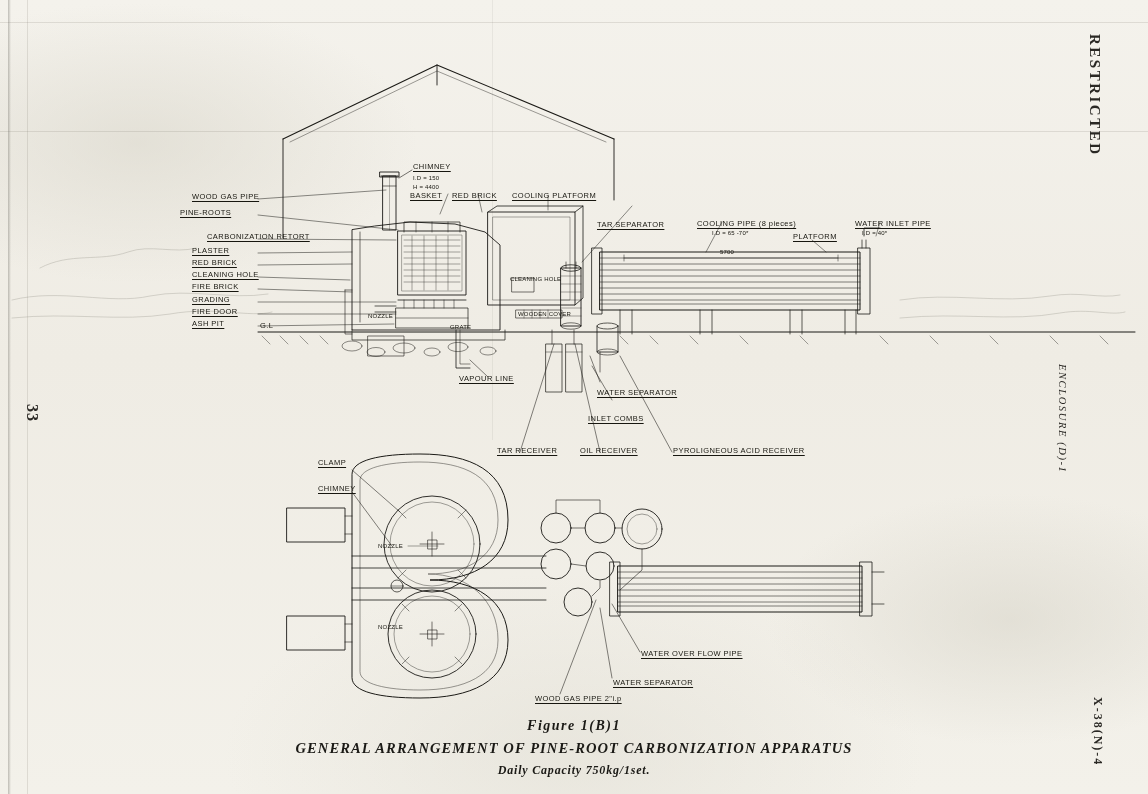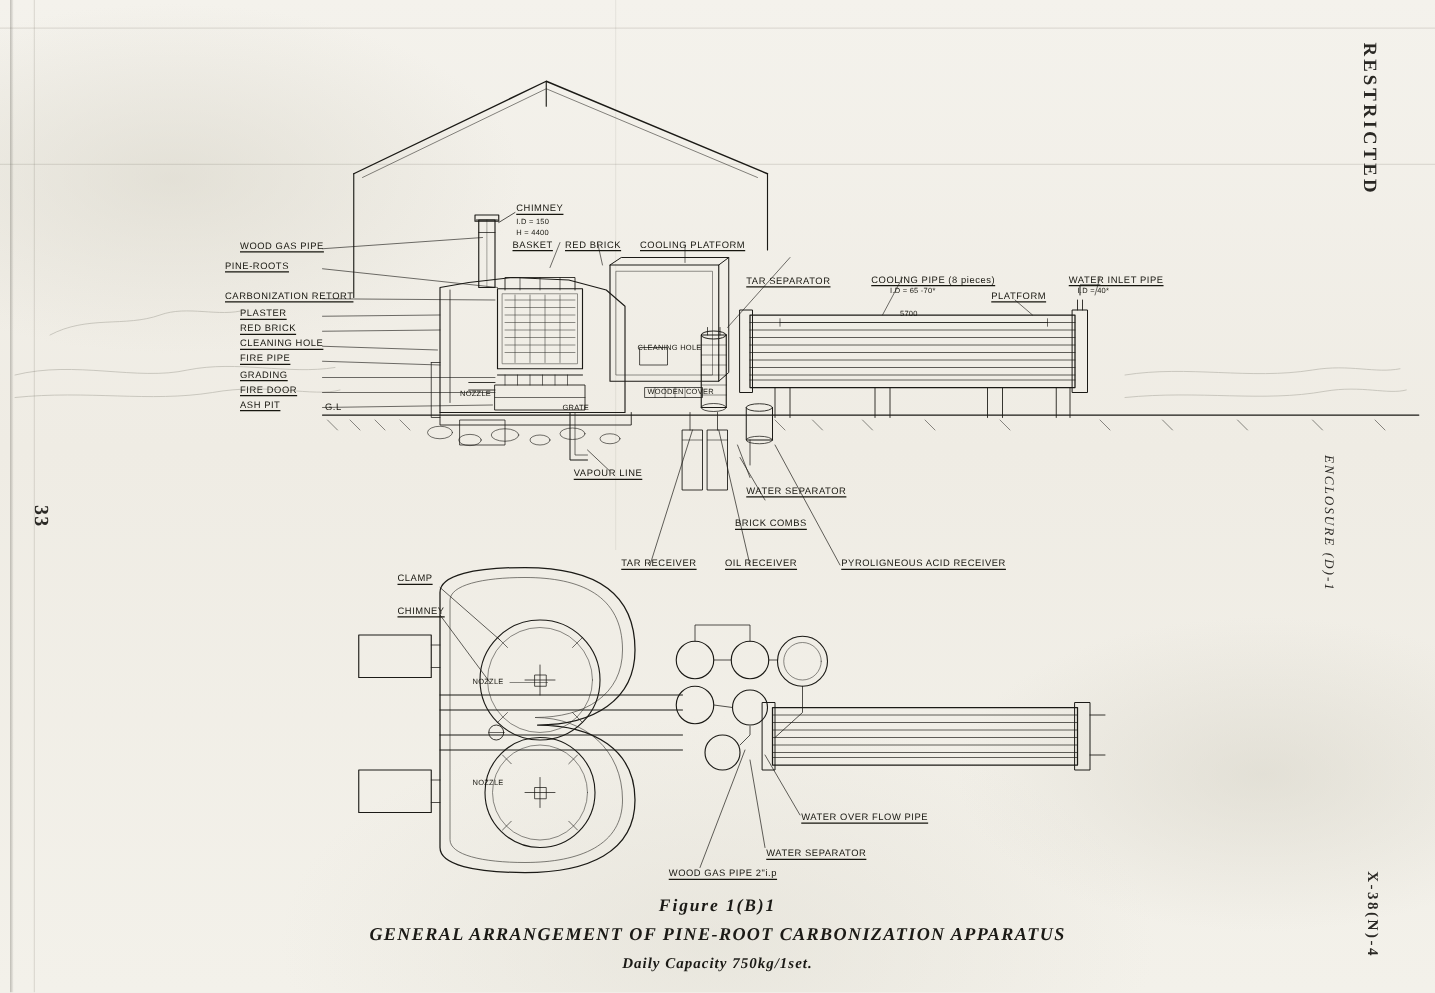--- a/index.html
+++ b/index.html
@@ -400,25 +400,25 @@
         <path d="M722 222 L706 252"></path>
         <path d="M812 240 L826 252"></path>
         <path d="M880 222 L876 236"></path>
       </g>
 
     </g>
   </svg>
 
   <div class="lbl u" style="left:192px; top:193px;">WOOD GAS PIPE</div>
   <div class="lbl u" style="left:180px; top:209px;">PINE-ROOTS</div>
-  <div class="lbl u" style="left:180px; top:233px;text-align:right;">CARBONIZATION RETORT</div>
+  <div class="lbl u" style="left:207px; top:233px;text-align:right;">CARBONIZATION RETORT</div>
   <div class="lbl u" style="left:192px; top:247px;">PLASTER</div>
   <div class="lbl u" style="left:192px; top:259px;">RED BRICK</div>
   <div class="lbl u" style="left:192px; top:271px;">CLEANING HOLE</div>
-  <div class="lbl u" style="left:192px; top:283px;">FIRE PIPE</div>
+  <div class="lbl u" style="left:192px; top:283px;">FIRE BRICK</div>
   <div class="lbl u" style="left:192px; top:296px;">GRADING</div>
   <div class="lbl u" style="left:192px; top:308px;">FIRE DOOR</div>
   <div class="lbl u" style="left:192px; top:320px;">ASH PIT</div>
 
   <div class="lbl u" style="left:413px; top:163px;">CHIMNEY</div>
   <div class="lbl tiny" style="left:413px; top:175px;">I.D = 150</div>
   <div class="lbl tiny" style="left:413px; top:184px;">H = 4400</div>
   <div class="lbl u" style="left:410px; top:192px;">BASKET</div>
   <div class="lbl u" style="left:452px; top:192px;">RED BRICK</div>
   <div class="lbl u" style="left:512px; top:192px;">COOLING PLATFORM</div>
@@ -430,21 +430,21 @@
   <div class="lbl tiny" style="left:862px; top:230px;">I.D = 40*</div>
 
   <div class="lbl" style="left:260px; top:322px;">G.L</div>
   <div class="lbl tiny" style="left:368px; top:313px;">NOZZLE</div>
   <div class="lbl tiny" style="left:450px; top:324px;">GRATE</div>
   <div class="lbl tiny" style="left:510px; top:276px;">CLEANING HOLE</div>
   <div class="lbl tiny" style="left:518px; top:311px;">WOODEN COVER</div>
   <div class="lbl tiny" style="left:720px; top:249px;">5700</div>
   <div class="lbl u" style="left:459px; top:375px;text-align:center;">VAPOUR LINE</div>
   <div class="lbl u" style="left:597px; top:389px;">WATER SEPARATOR</div>
-  <div class="lbl u" style="left:588px; top:415px;">BRICK COMBS</div>
+  <div class="lbl u" style="left:588px; top:415px;">INLET COMBS</div>
   <div class="lbl u" style="left:497px; top:447px;">TAR RECEIVER</div>
   <div class="lbl u" style="left:580px; top:447px;">OIL RECEIVER</div>
   <div class="lbl u" style="left:673px; top:447px;">PYROLIGNEOUS ACID RECEIVER</div>
 
   <div class="lbl u" style="left:318px; top:459px;">CLAMP</div>
   <div class="lbl u" style="left:318px; top:485px;">CHIMNEY</div>
   <div class="lbl tiny" style="left:378px; top:543px;">NOZZLE</div>
   <div class="lbl tiny" style="left:378px; top:624px;">NOZZLE</div>
   <div class="lbl u" style="left:641px; top:650px;">WATER OVER FLOW PIPE</div>
   <div class="lbl u" style="left:613px; top:679px;">WATER SEPARATOR</div>

